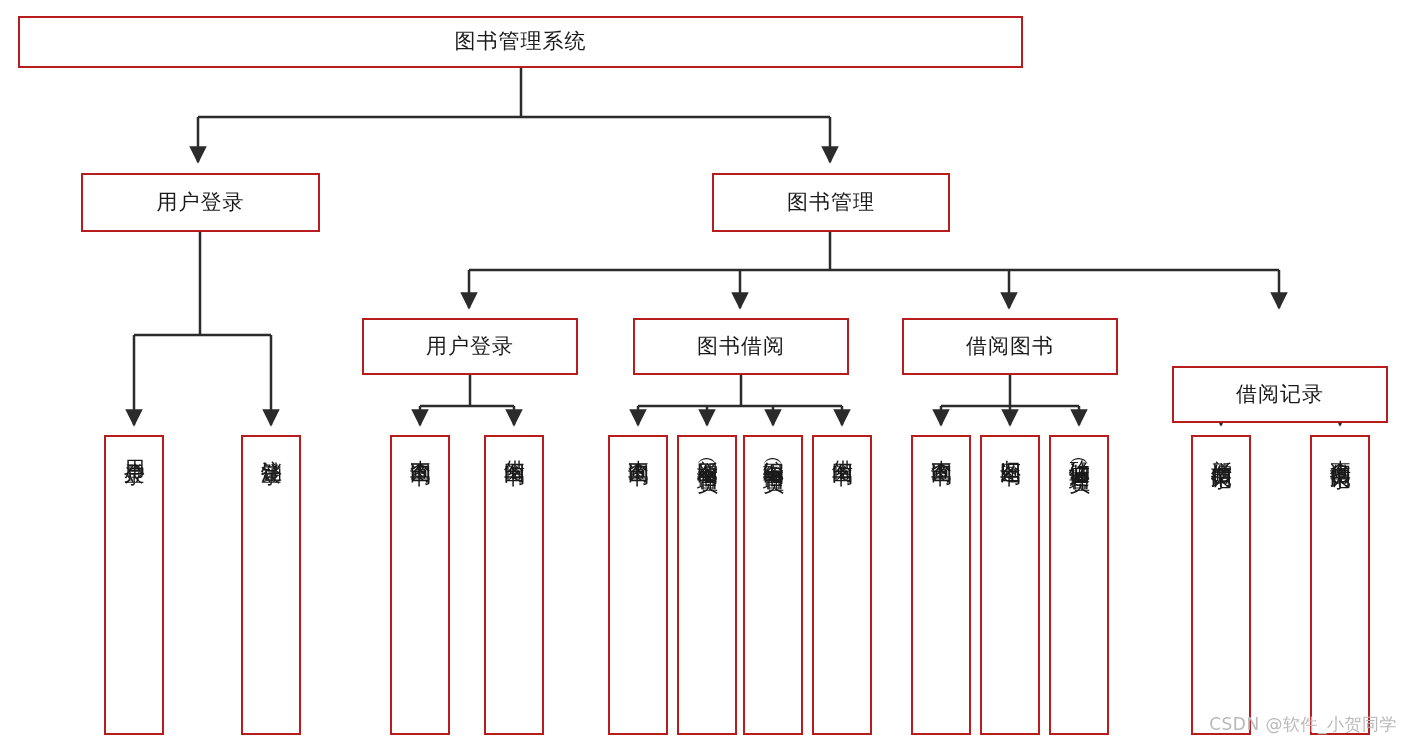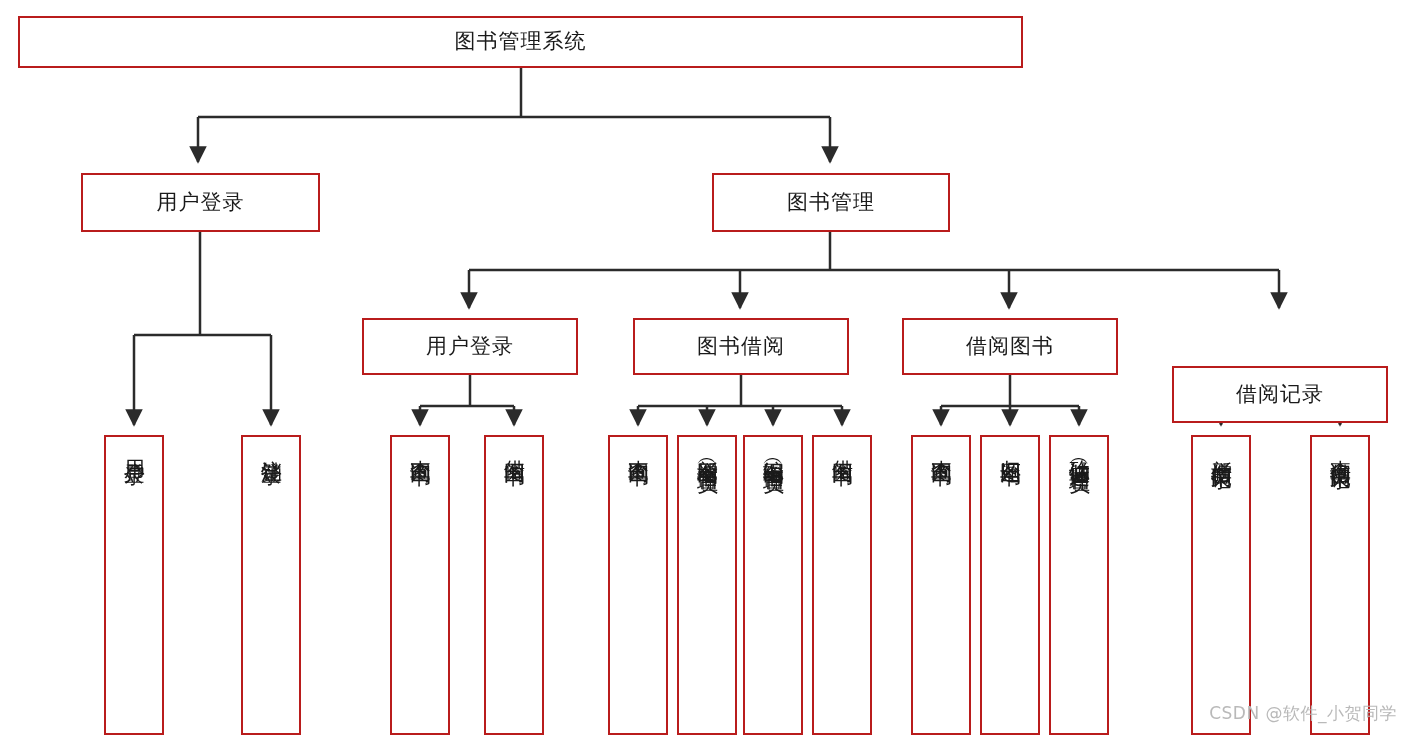--- a/index.html
+++ b/index.html
@@ -58,21 +58,21 @@
     font-size: 21px;
     line-height: 1.28;
     letter-spacing: 2px;
     color: #1a1a1a;
     text-align: start;
     white-space: nowrap;
   }
   .watermark {
     position: absolute;
     right: 8px;
-    bottom: 22px;
+    bottom: 11px;
     font-size: 17px;
     color: #b9b9b9;
     letter-spacing: 0.5px;
     white-space: nowrap;
     user-select: none;
   }
 </style>
 </head>
 <body>
 

